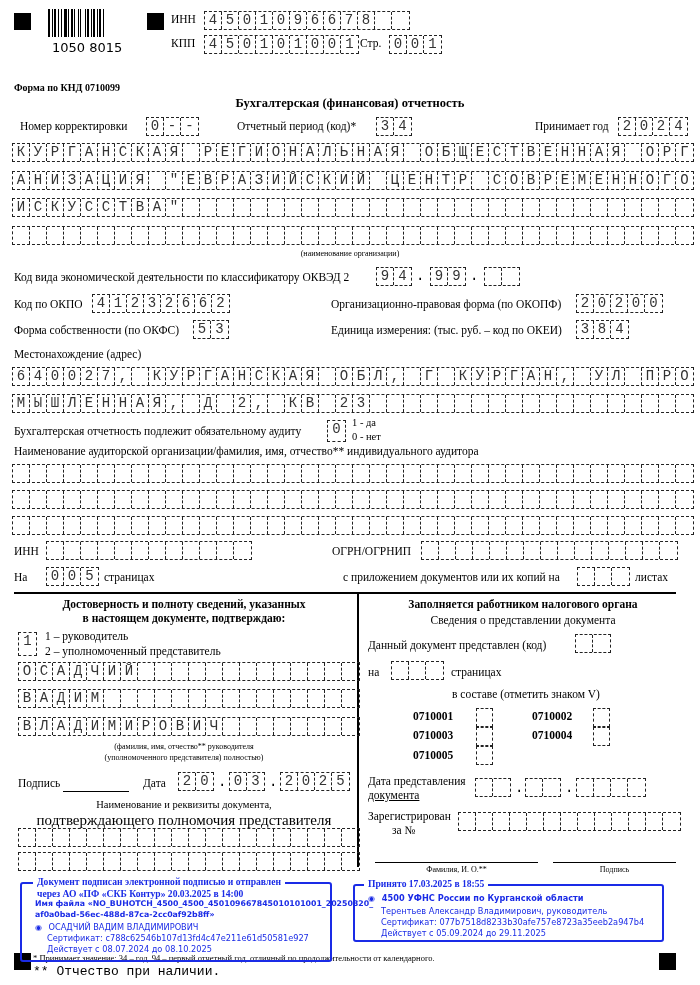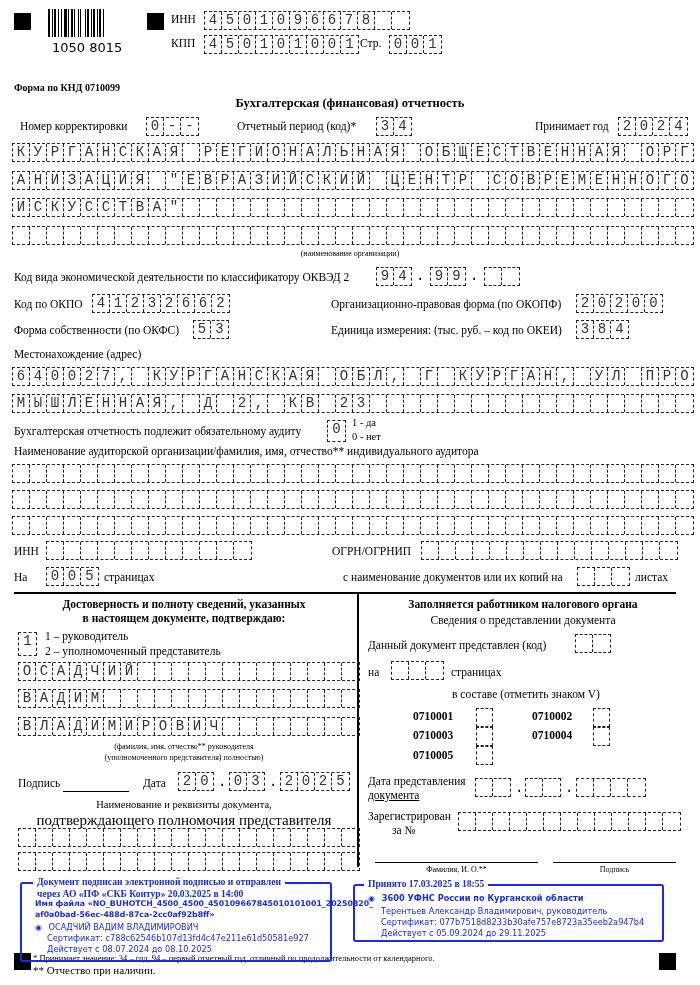--- a/index.html
+++ b/index.html
@@ -598,21 +598,21 @@
     <div class="cell"></div>
   </div>
 
 <div class="lbl" style="left:14px;top:571px;">На</div>
 <div class="cells" style="left:46px;top:567px;">
     <div class="cell">0</div>
     <div class="cell">0</div>
     <div class="cell">5</div>
   </div>
 <div class="lbl" style="left:104px;top:571px;">страницах</div>
-<div class="lbl" style="left:343px;top:571px;">с наименование документов или их копий на</div>
+<div class="lbl" style="left:343px;top:571px;">с приложением документов или их копий на</div>
 <div class="cells" style="left:577px;top:567px;">
     <div class="cell"></div>
     <div class="cell"></div>
     <div class="cell"></div>
   </div>
 <div class="lbl" style="left:635px;top:571px;">листах</div>
 
 <div class="hline" style="left:14px;top:592px;width:662px;height:2px;"></div>
 <div class="vline" style="left:357px;top:592px;width:1.5px;height:275px;"></div>
 
@@ -823,37 +823,37 @@
     <div class="cell"></div>
     <div class="cell"></div>
   </div>
 
 <div class="hline" style="left:375px;top:862px;width:163px;height:1px;"></div>
 <div class="hline" style="left:553px;top:862px;width:123px;height:1px;"></div>
 <div class="lbl small" style="left:375px;width:163px;text-align:center;top:865px;">Фамилия, И. О.**</div>
 <div class="lbl small" style="left:553px;width:123px;text-align:center;top:865px;">Подпись</div>
 
 <div class="lbl" style="left:33px;top:953px;font-size:8.5px;">* Принимает значение: 34 – год, 94 – первый отчетный год, отличный по продолжительности от календарного.</div>
-<div class="lbl" style="left:33px;top:964px;font-size:11px;">** Отчество при наличии.</div>
+<div class="lbl" style="left:33px;top:964px;font-size:13px;font-family:Liberation Mono, monospace;">** Отчество при наличии.</div>
 
 <div class="stamp" style="left:20px;top:882px;width:312px;height:80px;">
   <div class="stamp-line" style="left:13px;top:14px;font-weight:bold;font-size:7.8px;">Имя файла  «NO_BUHOTCH_4500_4500_450109667845010101001_20250320_</div>
   <div class="stamp-line" style="left:13px;top:25px;font-weight:bold;font-size:7.8px;">af0a0bad-56ec-488d-87ca-2cc0af92b8ff»</div>
   <div class="stamp-line" style="left:13px;top:38px;">
     <span style="display:inline-block;width:8px;font-size:8px;">◉</span>
     <span style="margin-left:3px;">ОСАДЧИЙ ВАДИМ ВЛАДИМИРОВИЧ</span>
   </div>
   <div class="stamp-line" style="left:25px;top:49px;">Сертификат: c788c62546b107d13fd4c47e211e61d50581e927</div>
   <div class="stamp-line" style="left:25px;top:60px;">Действует с 08.07.2024 до 08.10.2025</div>
 </div>
 <div class="stamp-title" style="left:33px;top:876px;">Документ подписан электронной подписью и отправлен</div>
 <div class="stamp-title" style="left:33px;top:888px;background:transparent;">через  АО «ПФ «СКБ Контур»  20.03.2025 в 14:00</div>
 
 <div class="stamp" style="left:353px;top:884px;width:311px;height:58px;">
   <div class="stamp-line" style="left:13px;top:7px;font-weight:bold;">
     <span style="display:inline-block;width:8px;font-size:8px;">◉</span>
-    <span style="margin-left:3px;">3600 УФНС России по Курганской области</span>
+    <span style="margin-left:3px;">4500 УФНС России по Курганской области</span>
   </div>
   <div class="stamp-line" style="left:26px;top:20px;">Терентьев Александр Владимирович, руководитель</div>
   <div class="stamp-line" style="left:26px;top:31px;">Сертификат: 077b7518d8233b30afe757e8723a35eeb2a947b4</div>
   <div class="stamp-line" style="left:26px;top:42px;">Действует с 05.09.2024 до 29.11.2025</div>
 </div>
 <div class="stamp-title" style="left:364px;top:878px;">Принято 17.03.2025 в 18:55</div>
 
 </body></html>

